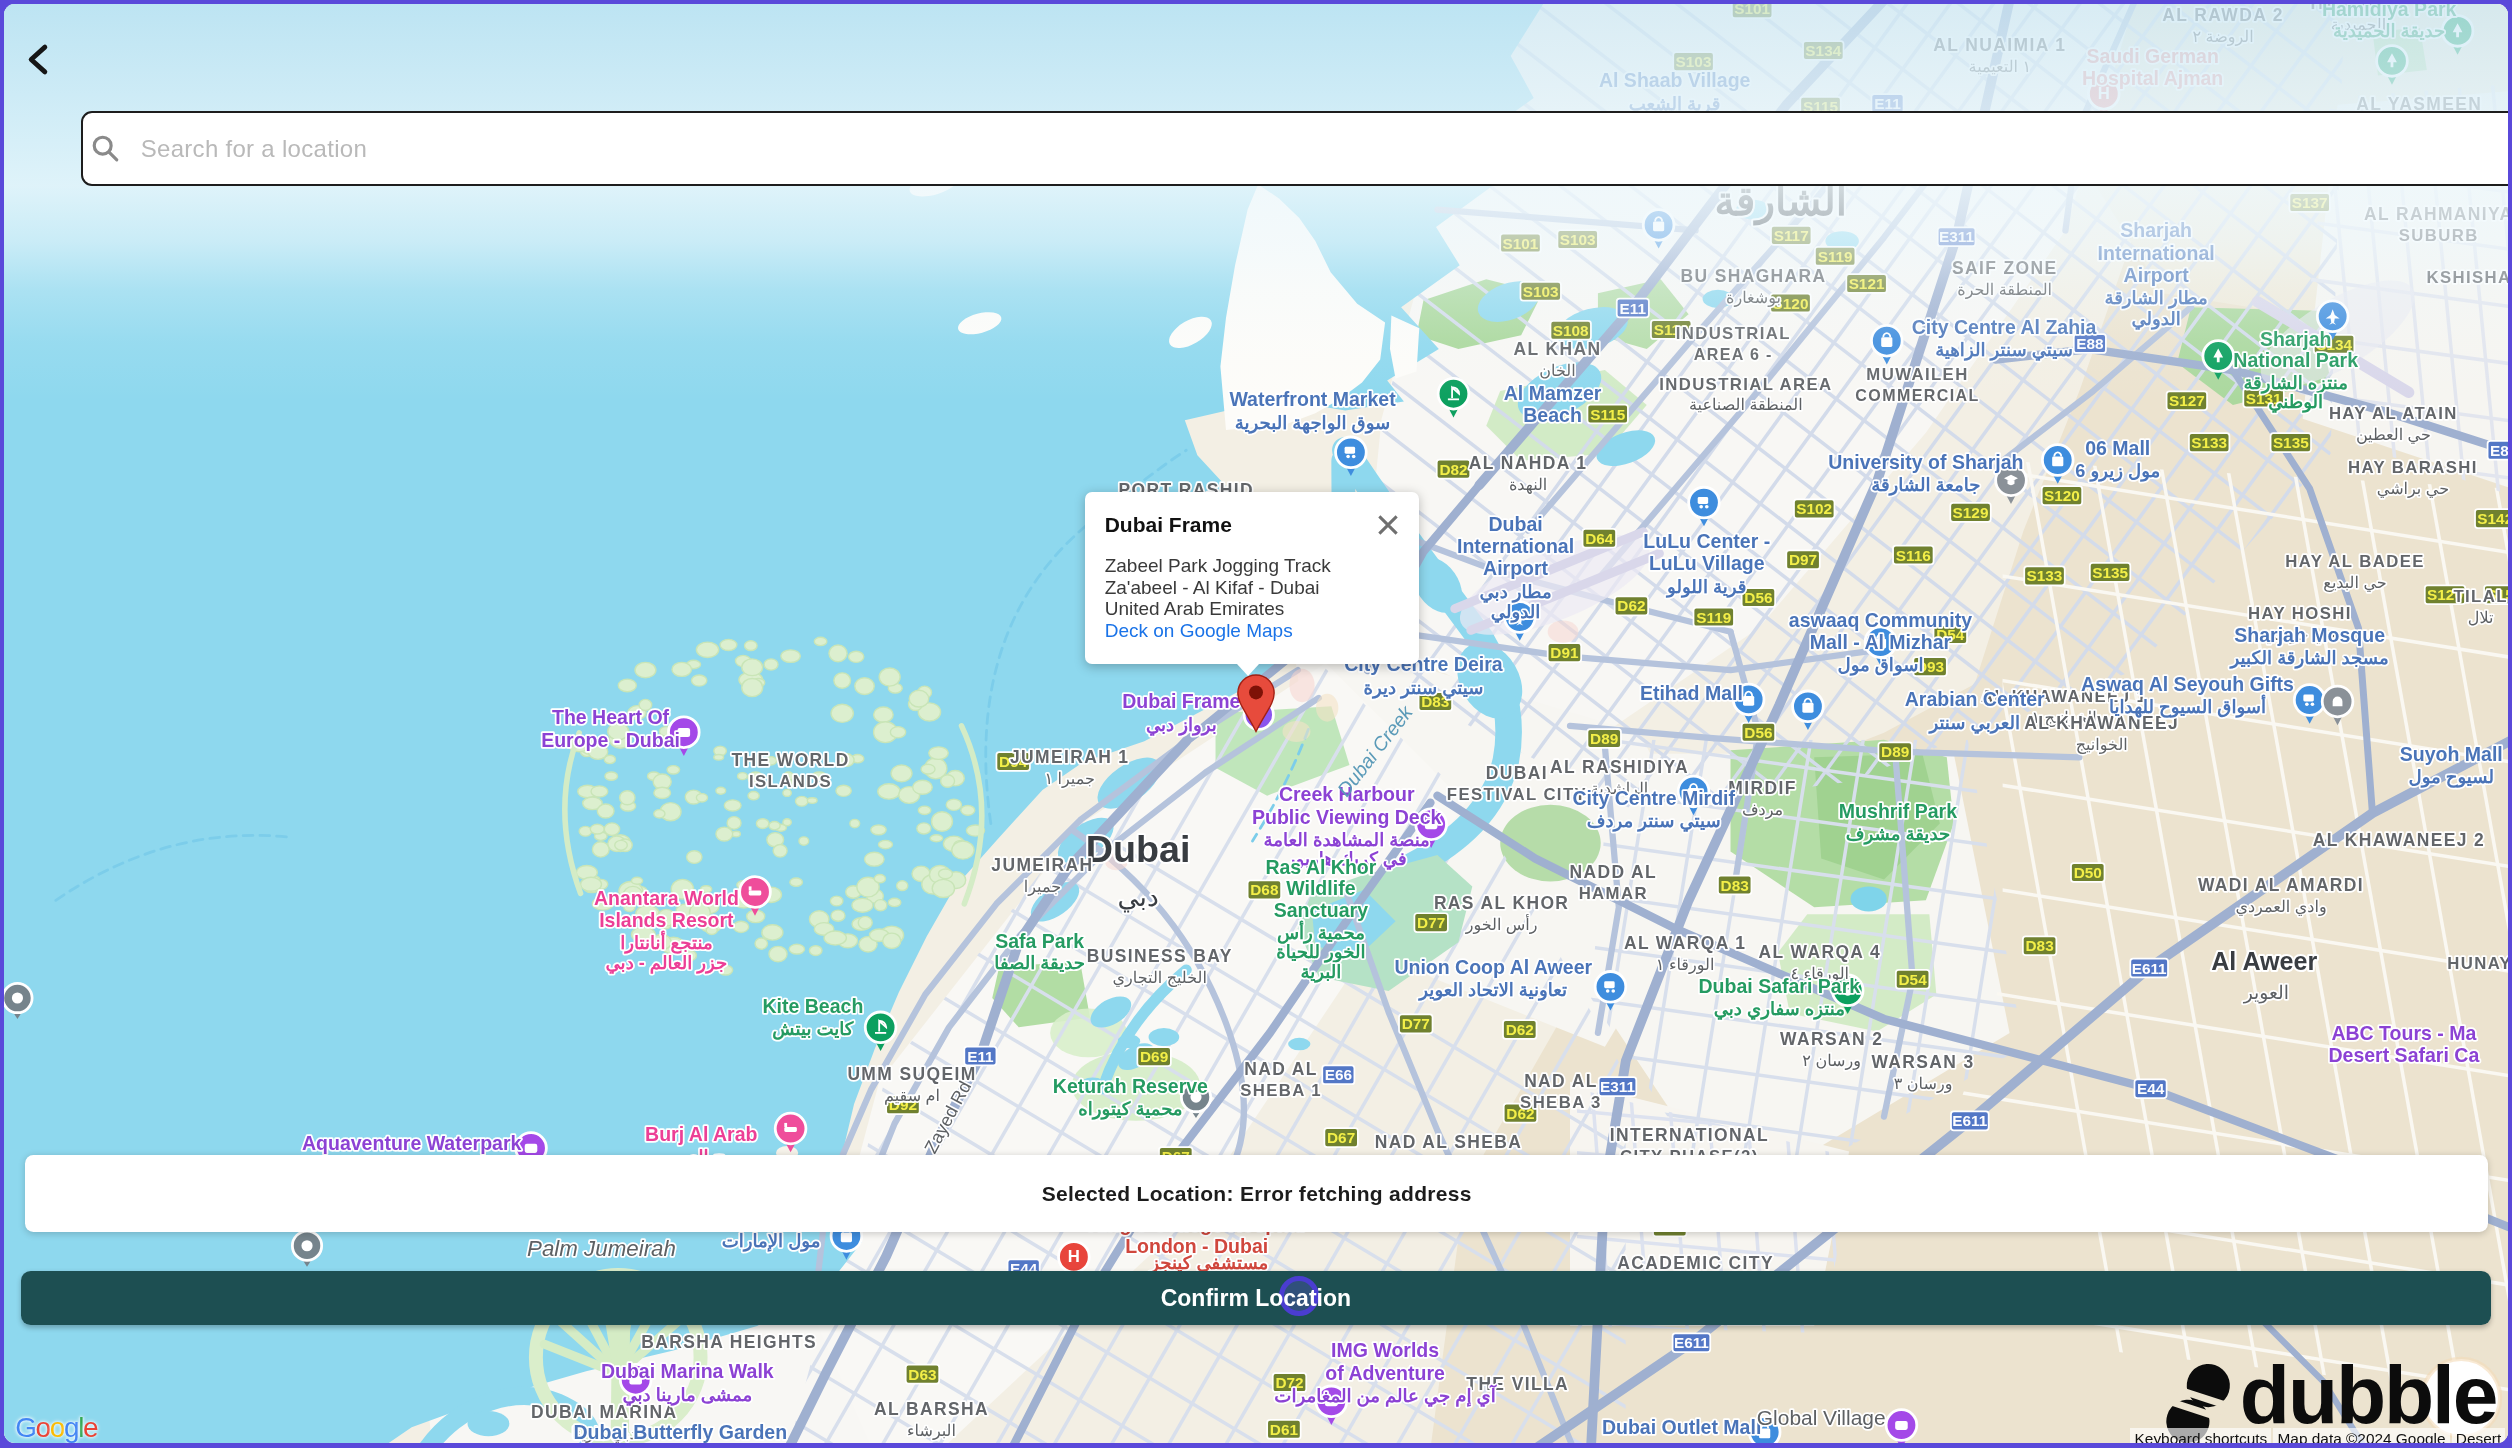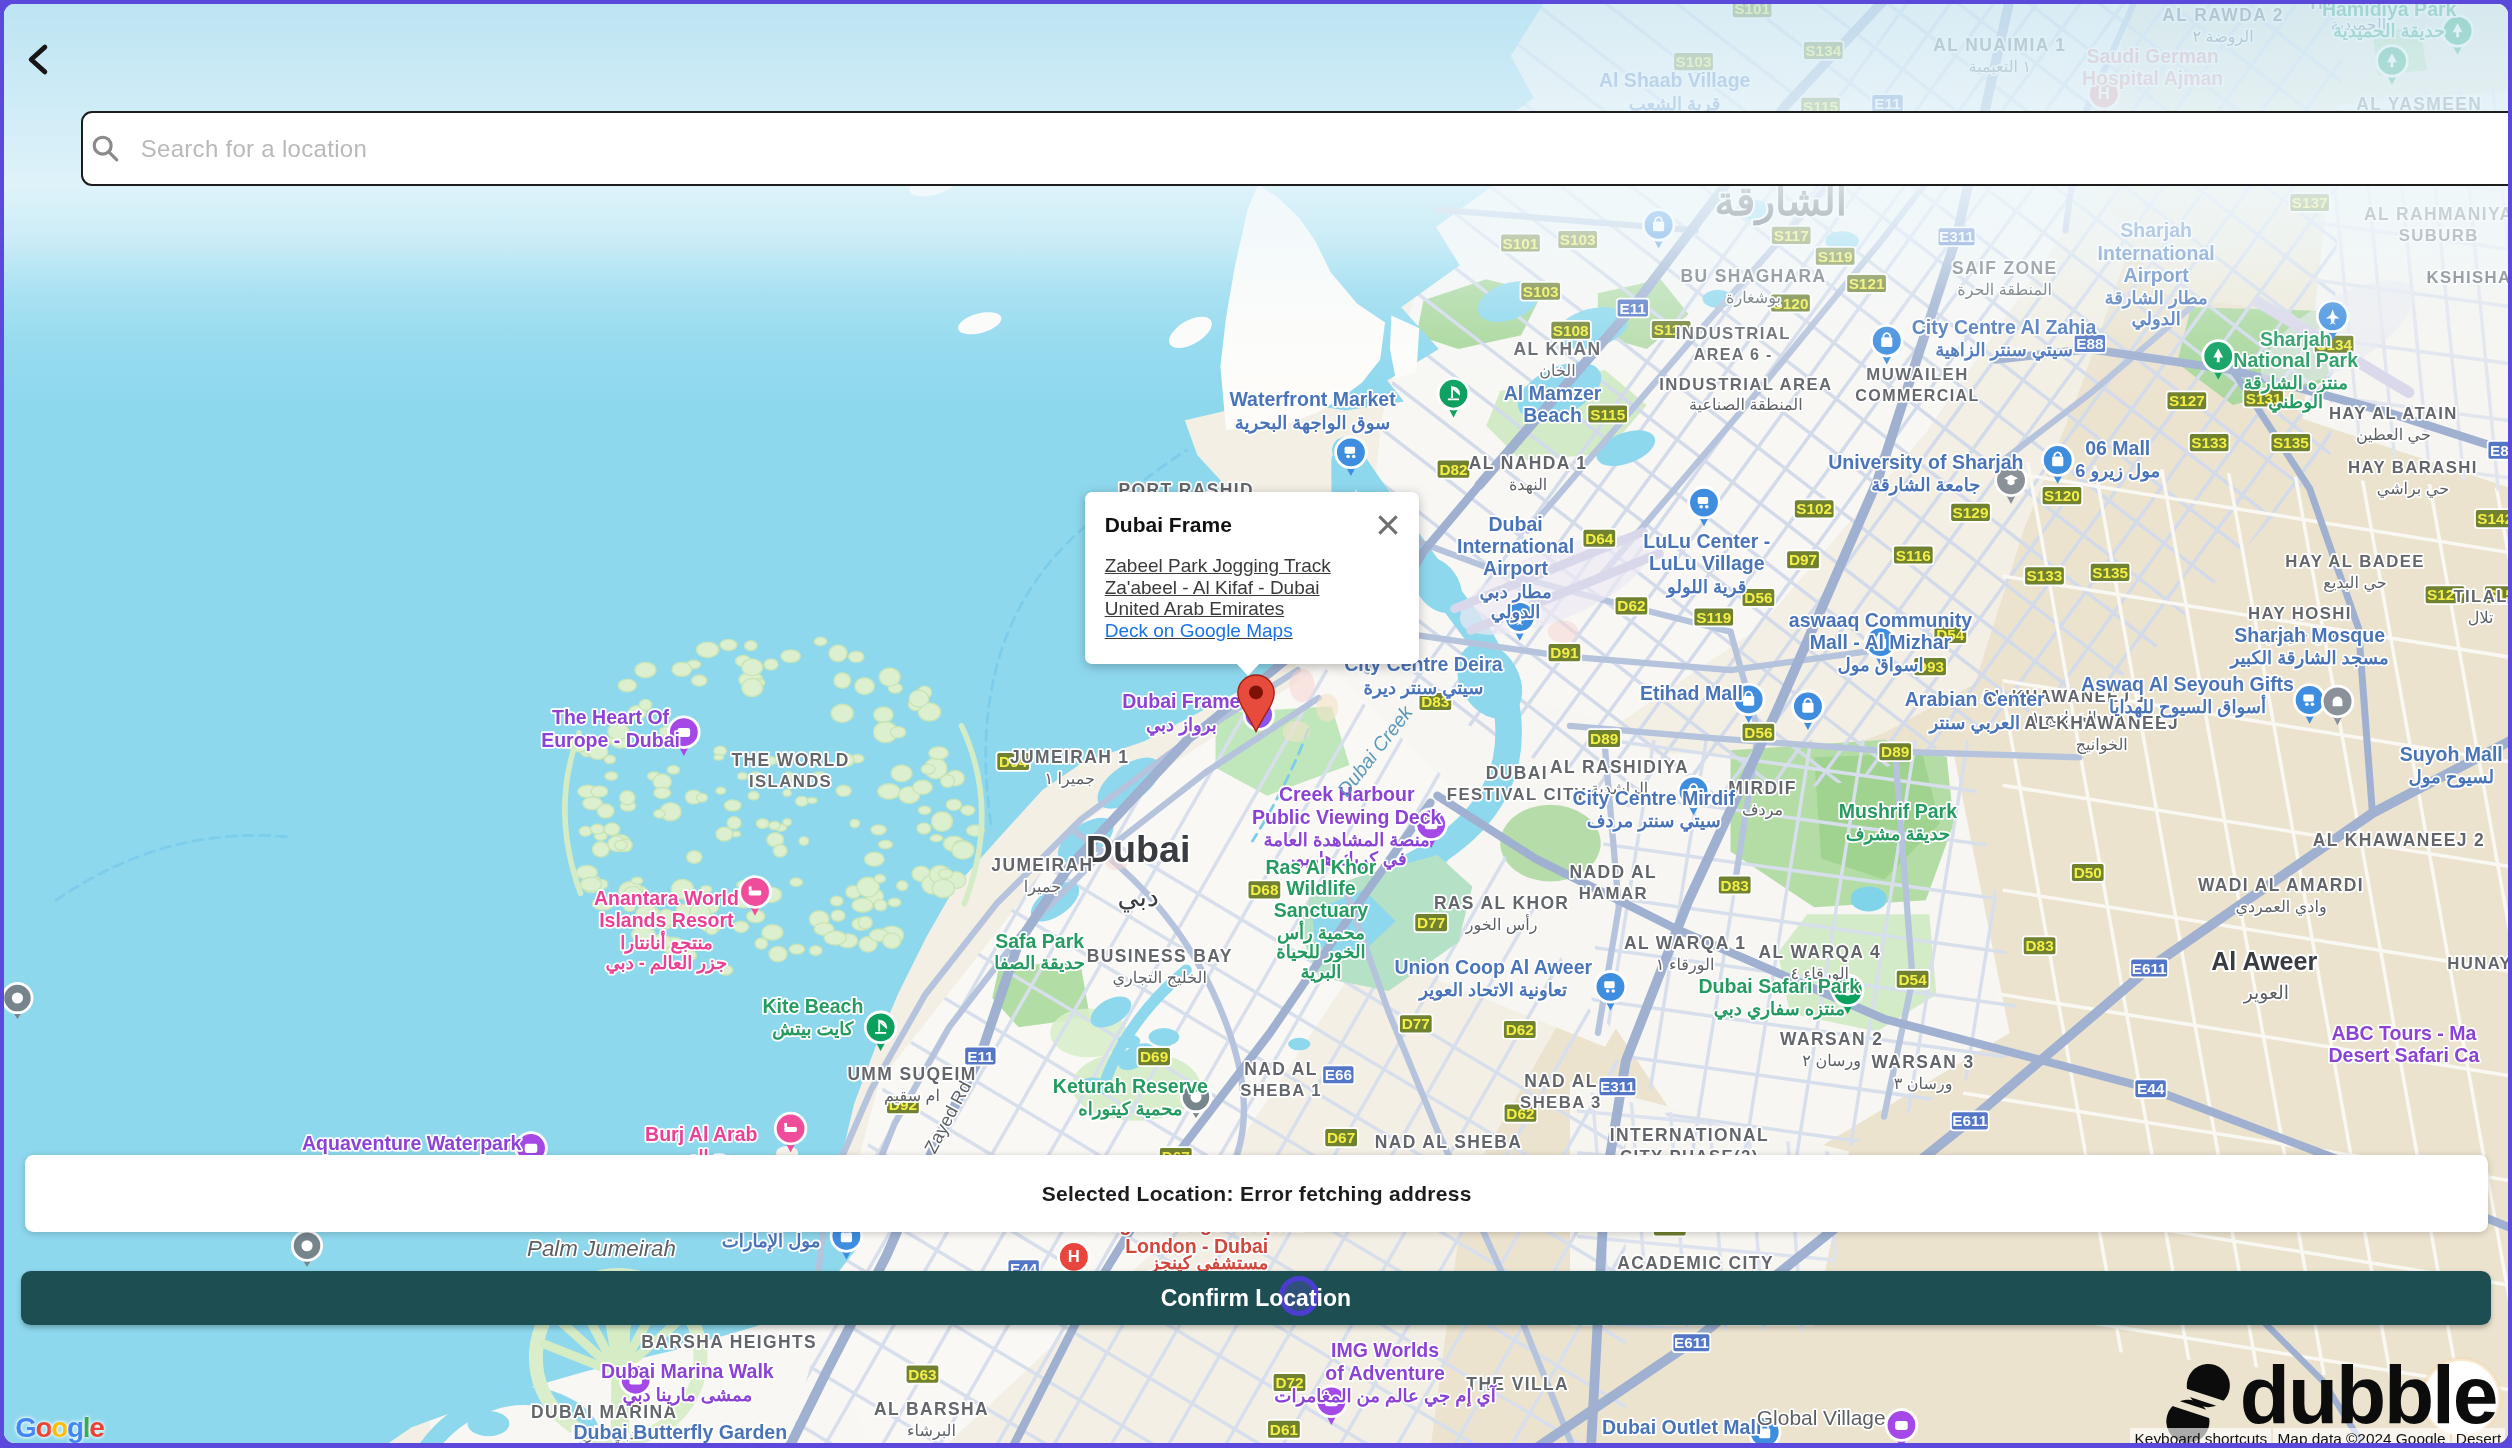--- a/index.html
+++ b/index.html
@@ -5,31 +5,31 @@
 #inner{position:absolute;left:4.2px;top:4.2px;width:2504px;height:1439px;border-radius:11px;overflow:hidden;background:#f3efe4;}
 #map{position:absolute;left:-4.2px;top:-4.2px;}
 #topgrad{position:absolute;left:0;top:0;width:100%;height:433px;background:linear-gradient(180deg,rgba(205,232,244,0.74) 0%,rgba(222,240,248,0.78) 20%,rgba(238,248,252,0.84) 42%,rgba(238,248,252,0.62) 55%,rgba(238,248,252,0.30) 66%,rgba(238,248,252,0.10) 78%,rgba(238,248,252,0) 92%);}
 #back{position:absolute;left:19.5px;top:39px;}
 #search{position:absolute;left:34px;top:107px;width:2456px;height:75px;background:#fff;border:2.1px solid #1d1d1d;border-radius:11px;display:flex;align-items:center;box-sizing:border-box;margin-left:43px;}
 #search .ph{color:#b9b9b9;font-size:24px;margin-left:19.5px;letter-spacing:0.3px;}
 #iw{position:absolute;left:1081px;top:488px;width:334px;height:172px;background:#fff;border-radius:7px;box-shadow:0 2.8px 11px rgba(0,0,0,0.25);}
 #iw .tip{position:absolute;left:152px;top:172px;width:0;height:0;border-left:11px solid transparent;border-right:11px solid transparent;border-top:12.6px solid #fff;}
 #iw h3{margin:21px 0 0 19.5px;font-size:21px;color:#111;}
 #iw .x{position:absolute;right:19.5px;top:21px;width:24px;height:24px;}
-#iw .body{margin:18px 0 0 19.5px;font-size:19px;color:#3a3a3a;line-height:21.6px;text-decoration:underline;}
+#iw .body{margin:18px 0 0 19.5px;font-size:19px;color:#3a3a3a;line-height:21.6px;}
 #iw .lnk{color:#1a73e8;}
 #bar{position:absolute;left:21px;top:1151px;width:2463px;height:77px;background:#fff;border-radius:8.4px;box-shadow:0 1.4px 7px rgba(0,0,0,0.18);display:flex;align-items:center;justify-content:center;}
 #bar span{font-size:21px;color:#1c1c1c;font-weight:bold;letter-spacing:0.3px;}
 #btn{position:absolute;left:16.7px;top:1267px;width:2470px;height:54px;background:#1d4f52;border-radius:9.8px;display:flex;align-items:center;justify-content:center;box-shadow:0 2.1px 5.6px rgba(0,0,0,0.25);}
 #btn span{color:#fff;font-size:23px;font-weight:bold;z-index:2;}
 #spin{position:absolute;left:1275px;top:1272px;width:40px;height:40px;border-radius:50%;background:rgba(99,82,231,0.28);border:5.6px solid #4a3dd0;box-sizing:border-box;}
 #dubble{position:absolute;left:2149px;top:1341px;width:363px;height:98px;}
 #attr{position:absolute;right:2.8px;top:1424px;font-size:15.4px;color:#111;display:flex;gap:2px;}
 #attr div{background:rgba(255,255,255,0.65);padding:1.4px 4.2px;}
-#glogo{position:absolute;left:11px;top:1408px;font-size:28px;font-weight:bold;letter-spacing:-1.4px;text-shadow:0 0 2.8px #fff,0 0 4.2px #fff;}
+#glogo{position:absolute;left:11px;top:1408px;font-size:28px;font-weight:normal;letter-spacing:-1.4px;text-shadow:0 0 2.8px #fff,0 0 4.2px #fff;}
 svg text{font-family:"Liberation Sans",sans-serif;}
 .lb{fill:#4a74b8;font-weight:bold;paint-order:stroke;stroke:#ffffff;stroke-width:5px;stroke-linejoin:round;}
 .lp{fill:#8c42d4;font-weight:bold;paint-order:stroke;stroke:#ffffff;stroke-width:5px;stroke-linejoin:round;}
 .lk{fill:#ec3f96;font-weight:bold;paint-order:stroke;stroke:#ffffff;stroke-width:5px;stroke-linejoin:round;}
 .lg{fill:#259b62;font-weight:bold;paint-order:stroke;stroke:#ffffff;stroke-width:5px;stroke-linejoin:round;}
 .lr{fill:#d0473d;font-weight:bold;paint-order:stroke;stroke:#ffffff;stroke-width:5px;stroke-linejoin:round;}
 .lrs{fill:#ea8f8f;font-weight:bold;paint-order:stroke;stroke:#ffffff;stroke-width:5px;stroke-linejoin:round;}
 .la{fill:#63666a;font-weight:bold;paint-order:stroke;stroke:#ffffff;stroke-width:5px;stroke-linejoin:round;}
 .lc{fill:#393d42;paint-order:stroke;stroke:#ffffff;stroke-width:6px;stroke-linejoin:round;}
 .ld{fill:#5d6063;paint-order:stroke;stroke:#ffffff;stroke-width:5px;stroke-linejoin:round;}

